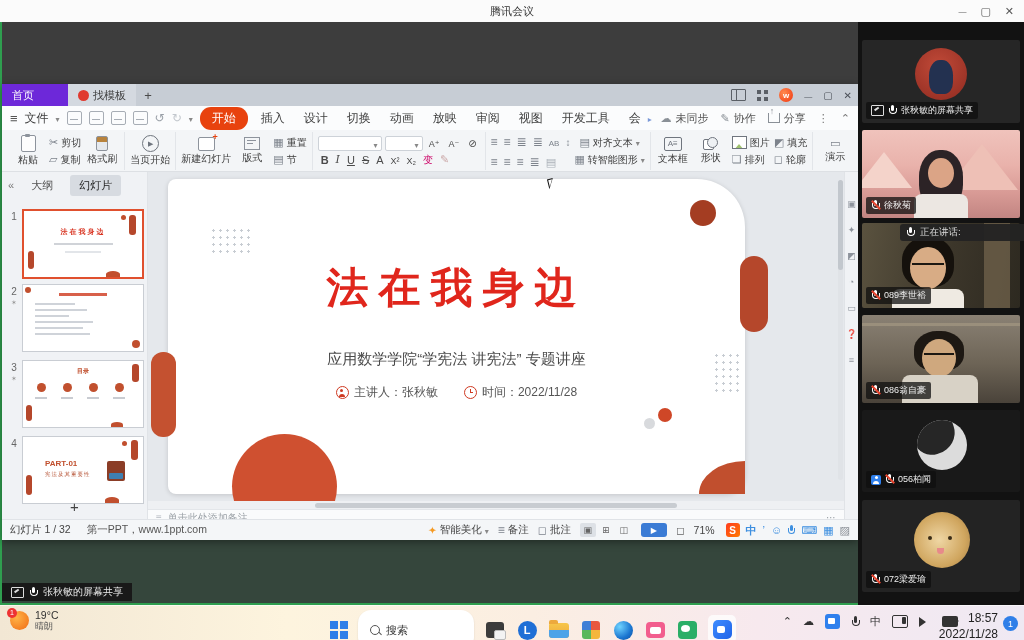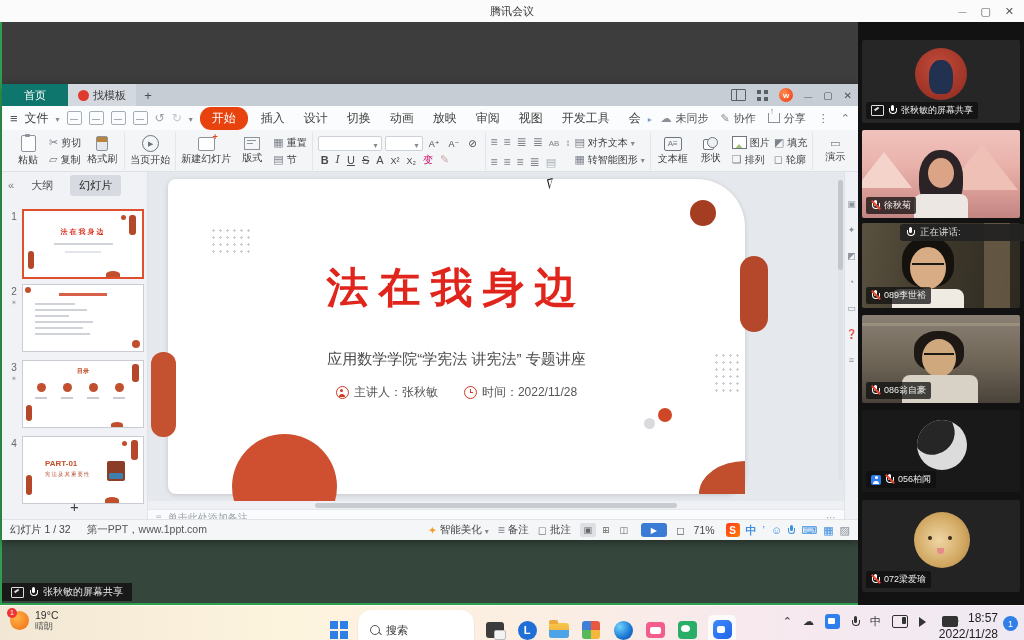--- a/index.html
+++ b/index.html
@@ -17,21 +17,21 @@
          border-left:2px solid #2f9e4f;border-bottom:2px solid #2f9e4f;box-sizing:border-box;}
   .desk-bottom{position:absolute;left:0;bottom:0;width:100%;height:64px;background:#35463c;}
   .share-banner{position:absolute;left:0;bottom:2px;height:18px;background:#191919;display:flex;align-items:center;
                 gap:5px;padding:0 9px;color:#e8e8e8;font-size:10px;z-index:30;}
   
   .wps{position:absolute;left:0;top:62px;width:856px;height:456px;display:flex;flex-direction:column;
        background:#fff;box-shadow:0 2px 8px rgba(0,0,0,.4);}
   
   .tabbar{height:22px;background:#c7cdd5;display:flex;align-items:stretch;position:relative;flex:none;}
   .tab{display:flex;align-items:center;gap:4px;padding:0 10px;font-size:11px;color:#3c3c3c;}
-  .tab-home{background:#0f766e;color:#fff;width:46px;justify-content:center;}
+  .tab-home{background:#6d28d9;color:#fff;width:46px;justify-content:flex-start;}
   .tab-tpl{background:#d4d9e0;}
   .tab-doc{background:#f7f9fb;width:172px;}
   .tpl-ico{width:11px;height:11px;border-radius:50%;background:#e03a2f;display:inline-block;}
   .doc-ico{width:11px;height:11px;border-radius:2px;background:#ff5b33;color:#fff;font-size:8px;font-weight:bold;
            display:flex;align-items:center;justify-content:center;}
   .doc-ico::before{content:"P";}
   .tab-x{color:#888;font-size:10px;margin-left:auto;} .tab-x::before{content:"✕";}
   .tab-sync{color:#9aa2ad;font-size:9px;} .tab-sync::before{content:"▭";}
   .tab-plus{width:24px;display:flex;align-items:center;justify-content:center;color:#4a4a4a;font-size:13px;}
   .tab-plus::before{content:"+";}
@@ -439,21 +439,21 @@
               <span class="lh"></span>
             </div>
             <div style="display:flex;gap:6px;align-items:center;">
               <span class="pg"></span>
               <span class="pg"></span>
               <span class="pg"></span>
               <span class="pg2"></span>
               <span class="pgc"></span>
             </div>
           </div>
-          <div class="rcol" style="gap:3px;">
+          <div class="rcol" style="gap:3px;align-items:center;">
             <span class="rsm">
                 <span class="ic ic-sect"></span>
                 <span>对齐文本</span>
                 <span class="caret"></span>
               </span>
             <span class="rsm">
                 <span class="ic ic-reset"></span>
                 <span>转智能图形</span>
                 <span class="caret"></span>
               </span>

